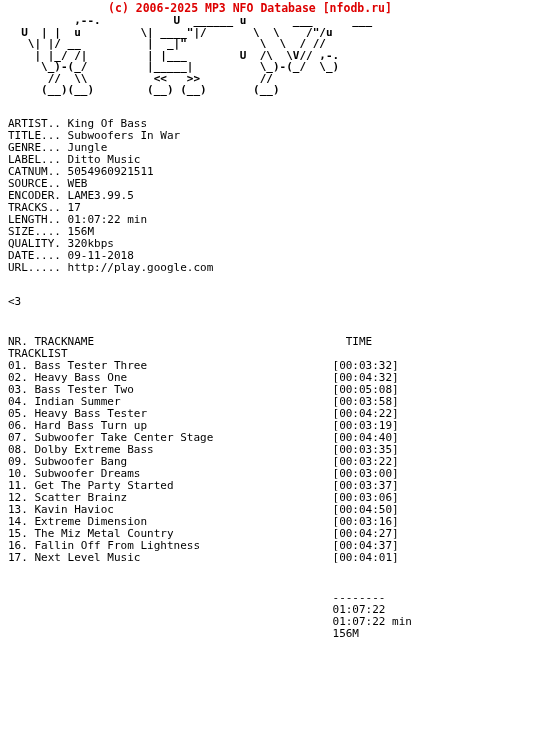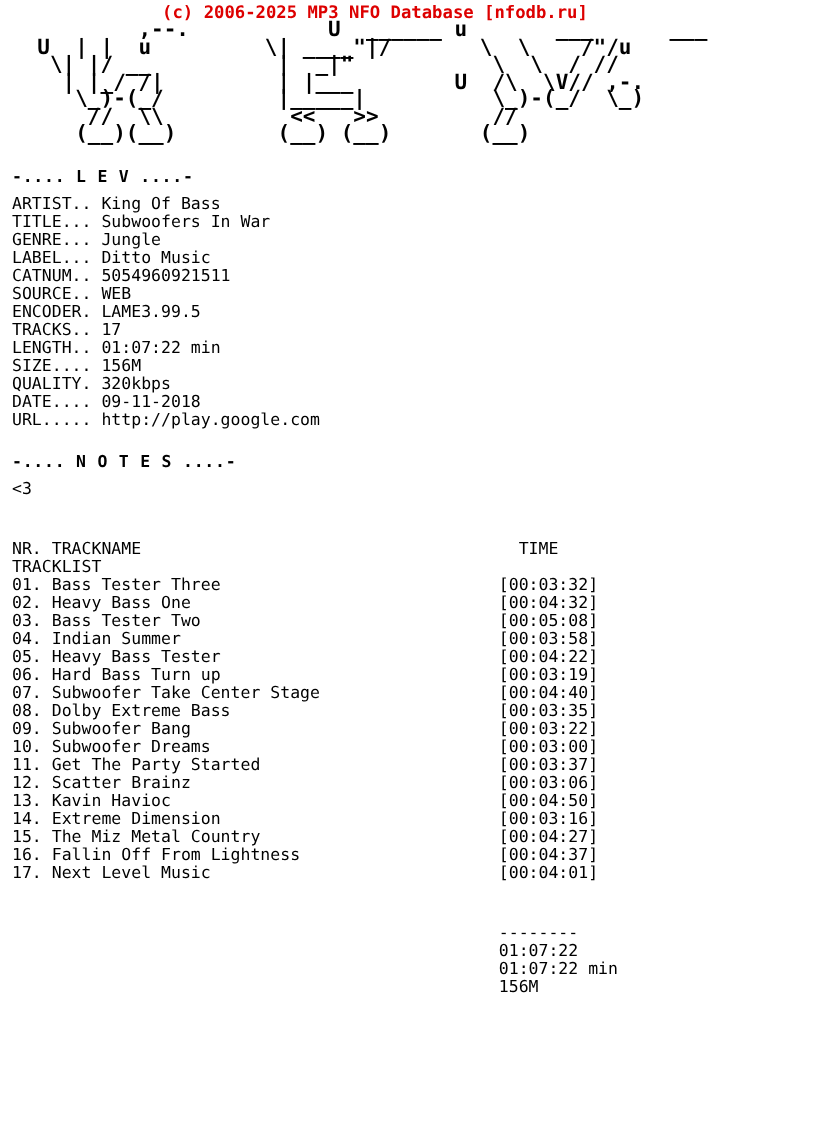--- a/index.html
+++ b/index.html
@@ -38,21 +38,21 @@
     font-family: "DejaVu Sans Mono", "Liberation Mono", monospace;
     font-size: 11px;
     line-height: 12px;
     letter-spacing: 0px;
     white-space: pre;
     color: #000000;
   }
   .logo {
     margin: 0;
     padding-left: 8px;
-    font-size: 14px;
+    font-size: 11px;
     line-height: 11.5px;
     font-weight: bold;
   }
   .body-block {
     padding-left: 8px;
   }
   .sect-title {
     font-weight: bold;
     letter-spacing: 0.5px;
   }
@@ -71,41 +71,39 @@
   U  | |  u         \| ____"|/       \  \    /"/u
    \| |/ __          |  _|"           \  \  / //
     | |_/ /|         | |___        U  /\  \V// ,-.
      \_)-(_/         |_____|          \_)-(_/  \_)
       //  \\          &lt;&lt;   &gt;&gt;         //
      (__)(__)        (__) (__)       (__)</pre>
 
   <div class="spacer-lg"></div>
 
   <div class="body-block">
-    <pre class="sect-title">-.... L E V ....-</pre>
     <div class="spacer-sm"></div>
     <pre id="info-fields">ARTIST.. King Of Bass
 TITLE... Subwoofers In War
 GENRE... Jungle
 LABEL... Ditto Music
 CATNUM.. 5054960921511
 SOURCE.. WEB
 ENCODER. LAME3.99.5
 TRACKS.. 17
 LENGTH.. 01:07:22 min
 SIZE.... 156M
 QUALITY. 320kbps
 DATE.... 09-11-2018
 URL..... http://play.google.com</pre>
   </div>
 
   <div class="spacer-lg"></div>
 
   <div class="body-block">
-    <pre class="sect-title">-.... N O T E S ....-</pre>
     <div class="spacer-sm"></div>
     <pre>&lt;3</pre>
   </div>
 
   <div class="spacer-lg"></div>
   <div class="spacer-md"></div>
 
   <div class="body-block">
     <pre id="tl-head">NR. TRACKNAME                                      TIME</pre>
     <pre>TRACKLIST</pre>

